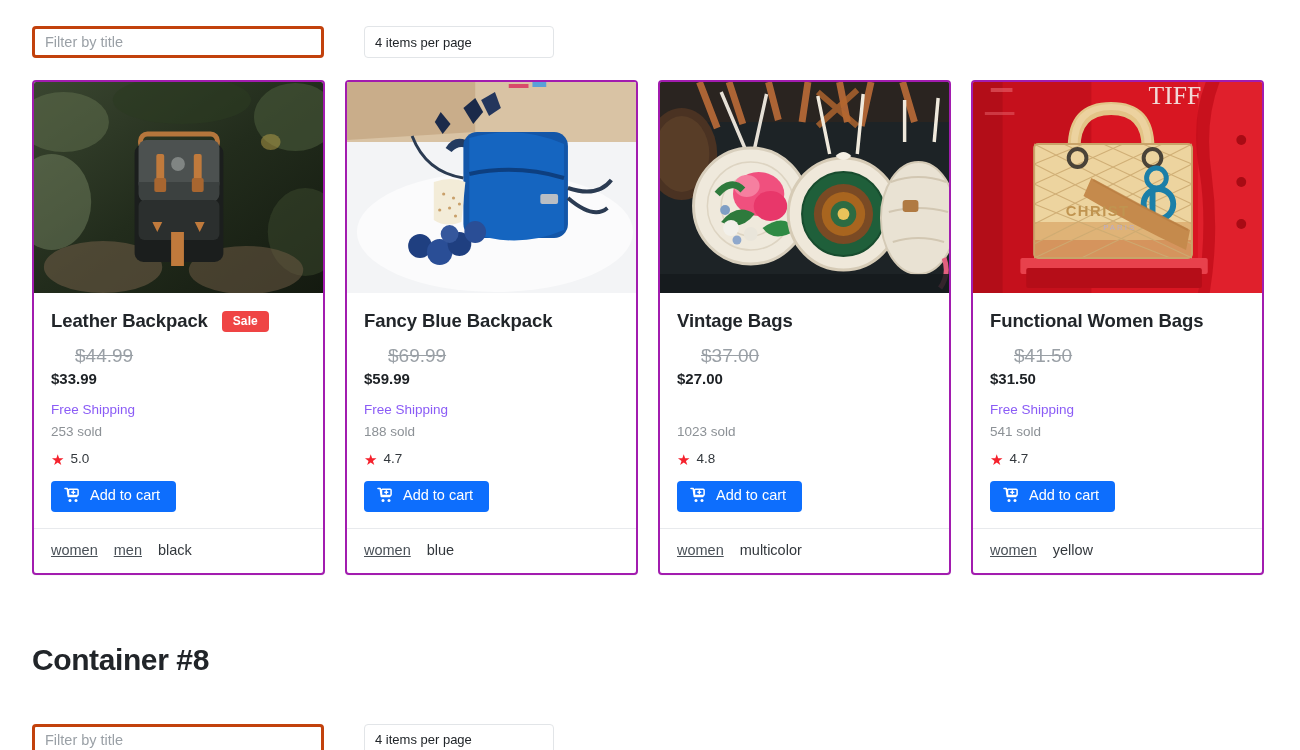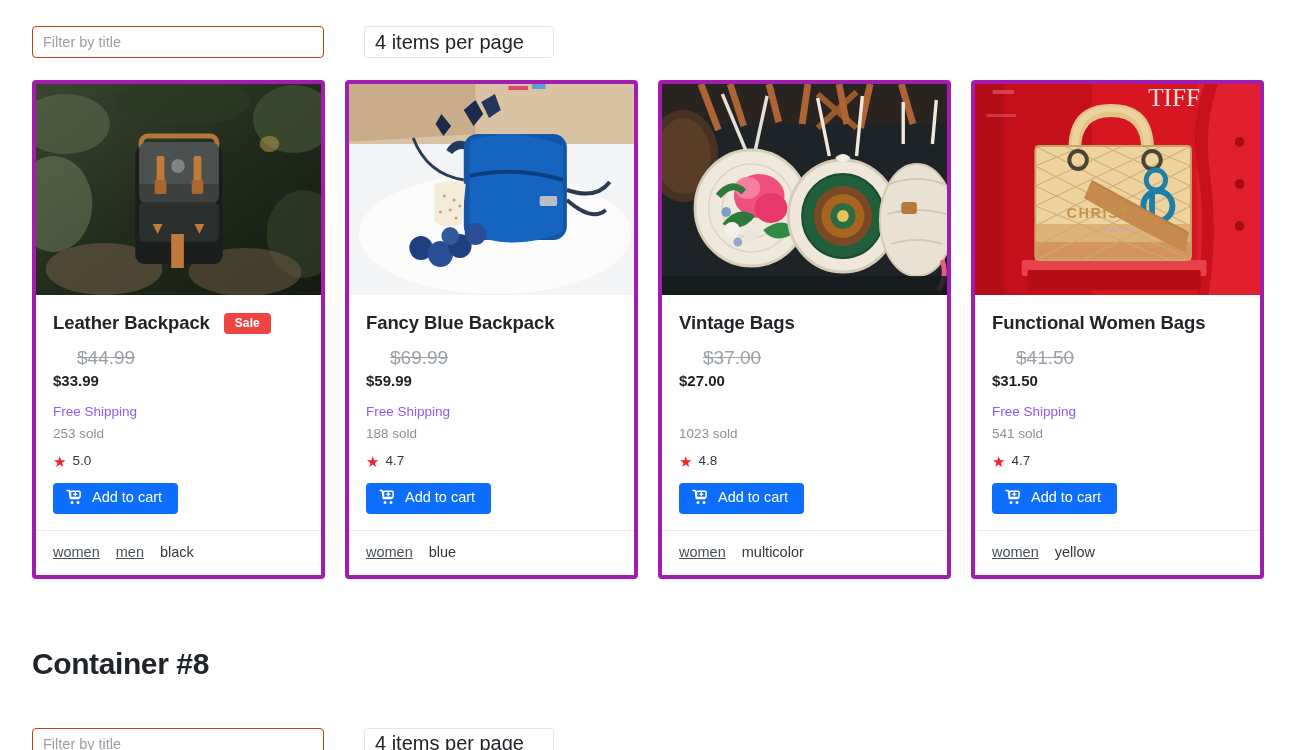--- a/index.html
+++ b/index.html
@@ -25,32 +25,32 @@
     padding-top: 26px;
   }
   .filter-input {
     width: 292px;
     height: 32px;
     padding: 6px 10px;
     font-size: 14.5px;
     font-family: "Liberation Sans", sans-serif;
     color: #495057;
     background: #fff;
-    border: 1px solid #c2410c;
+    border: 3px solid #c2410c;
     border-radius: 4px;
     outline: none;
   }
   .filter-input::placeholder { color: #9aa0a6; }
 
   .per-page-select {
     width: 190px;
     height: 32px;
     margin-left: 40px;
     padding: 6px 10px;
-    font-size: 20px;
+    font-size: 13px;
     font-family: "Liberation Sans", sans-serif;
     color: #212529;
     background: #fff;
     border: 1px solid #e2e5e8;
     border-radius: 4px;
     outline: none;
     appearance: none;
     -webkit-appearance: none;
     display: flex;
     align-items: center;
@@ -58,21 +58,21 @@
 
   
   .card-grid {
     display: flex;
     gap: 20px;
     margin-top: 22px;
   }
   .card {
     width: 293px;
     background: #fff;
-    border: 4px solid #a21caf;
+    border: 2px solid #a21caf;
     border-radius: 4px;
     display: flex;
     flex-direction: column;
     overflow: hidden;
     box-shadow: 0 1px 1px rgba(0,0,0,0.03);
   }
 
   .card-img {
     width: 100%;
     height: 211px;

